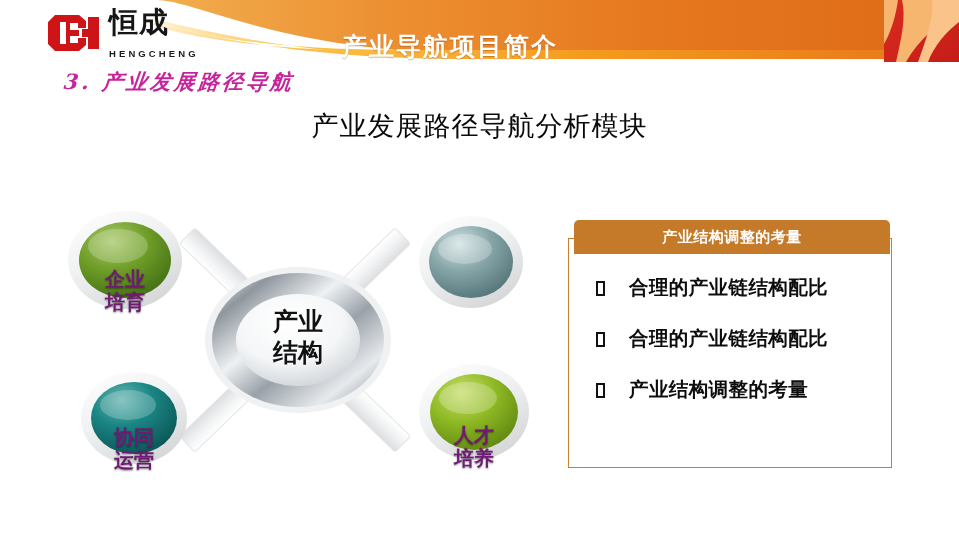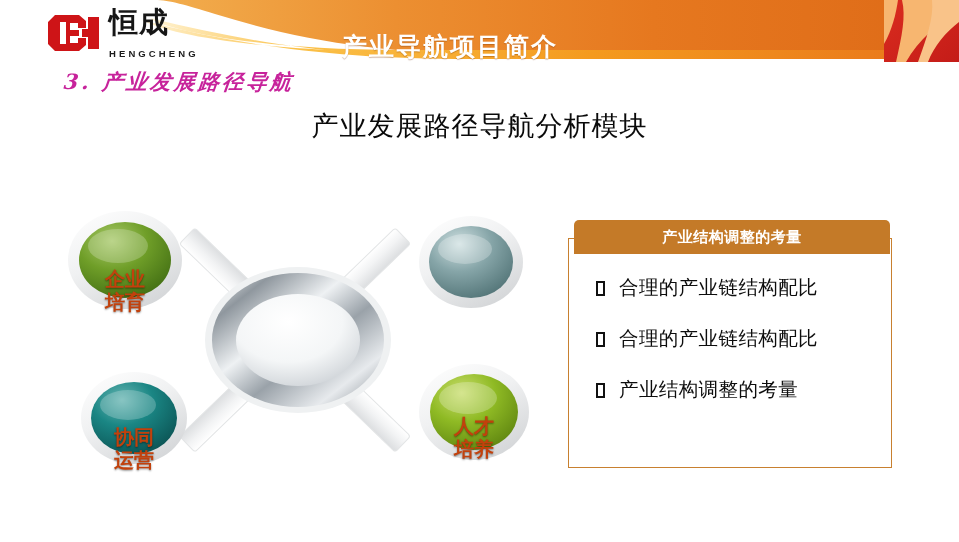--- a/index.html
+++ b/index.html
@@ -96,21 +96,21 @@
   #diagram {
     position: absolute;
     left: 40px; top: 190px;
     width: 520px; height: 300px;
   }
   #diagram-svg { display:block; }
 
   .node-label {
     position: absolute;
     text-align: center;
-    color: #c2410c;
+    color: #701a75;
     font-size: 20px;
     font-weight: bold;
     line-height: 1.15;
     font-family: "DejaVu Sans", "Liberation Sans", sans-serif;
     text-shadow: 0 1px 2px rgba(0,0,0,.45);
     pointer-events: none;
     white-space: pre-line;
   }
   .node-label.hub {
     color: #111111;
@@ -154,24 +154,25 @@
     left: 0; top: 42px;
     width: 324px;
     padding: 0;
     margin: 0;
     list-style: none;
     z-index: 3;
   }
   .panel-item {
     display: flex;
     align-items: baseline;
-    gap: 14px;
+    gap: 24px;
     padding: 0 0 0 28px;
     height: 51px;
     line-height: 51px;
+    font-weight: bold;
   }
   .bullet-box {
     display: inline-block;
     width: 9px;
     height: 15px;
     border: 2px solid #111111;
     box-sizing: border-box;
     flex: 0 0 auto;
     position: relative;
     top: 2px;
@@ -332,22 +333,24 @@
       <ellipse cx="258" cy="150" rx="93" ry="73" fill="#EFF1F2"></ellipse>
       <ellipse cx="258" cy="150" rx="86" ry="67" fill="url(#gSilver)"></ellipse>
       <ellipse cx="258" cy="150" rx="62" ry="46" fill="url(#gSilverInner)"></ellipse>
     </g>
   </svg>
 
   <div class="node-label" style="left:6px; top:236px; width:176px;">协同
 运营</div>
   <div class="node-label" style="left:-3px; top:78px; width:176px;">企业
 培育</div>
-  <div class="node-label" style="left:346px; top:225px; width:176px;">人才
+  <div class="node-label" style="left:346px; top:234px; width:176px;">人才
 培养</div>
+  <div class="node-label hub" style="left:158px; top:117px; width:200px;">产业
+结构</div>
 </div>
 
 <div id="panel">
   <div id="panel-body"></div>
   <div id="panel-header">产业结构调整的考量</div>
   <ul id="panel-list">
     <li class="panel-item">
       <span class="bullet-box"></span>
       <span class="panel-item-text">合理的产业链结构配比</span>
     </li>

